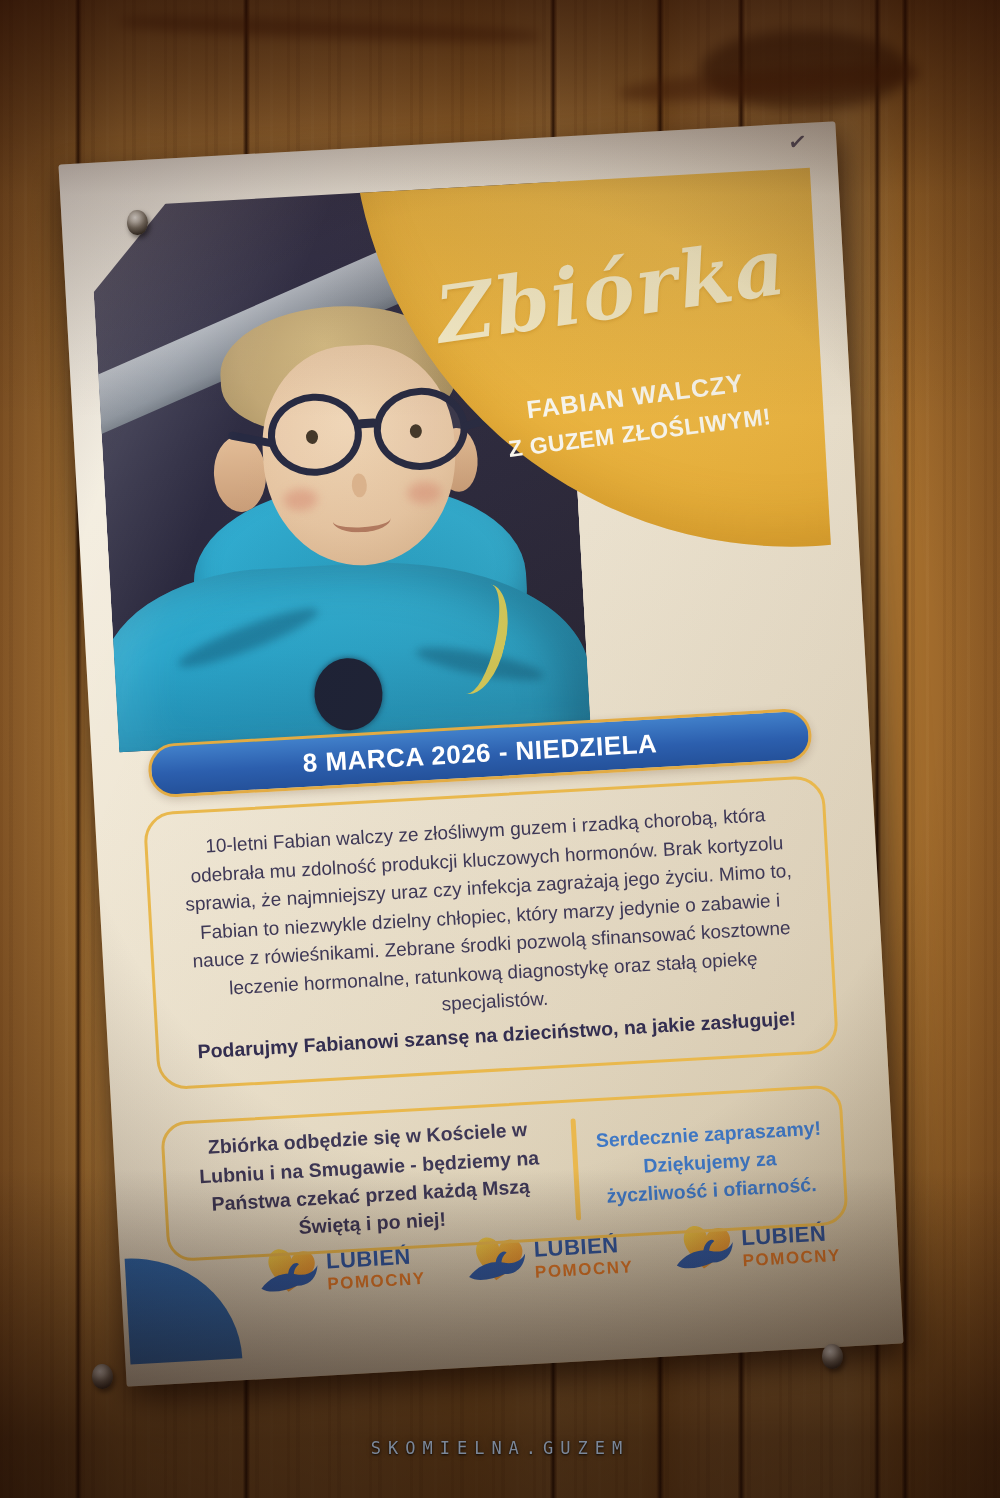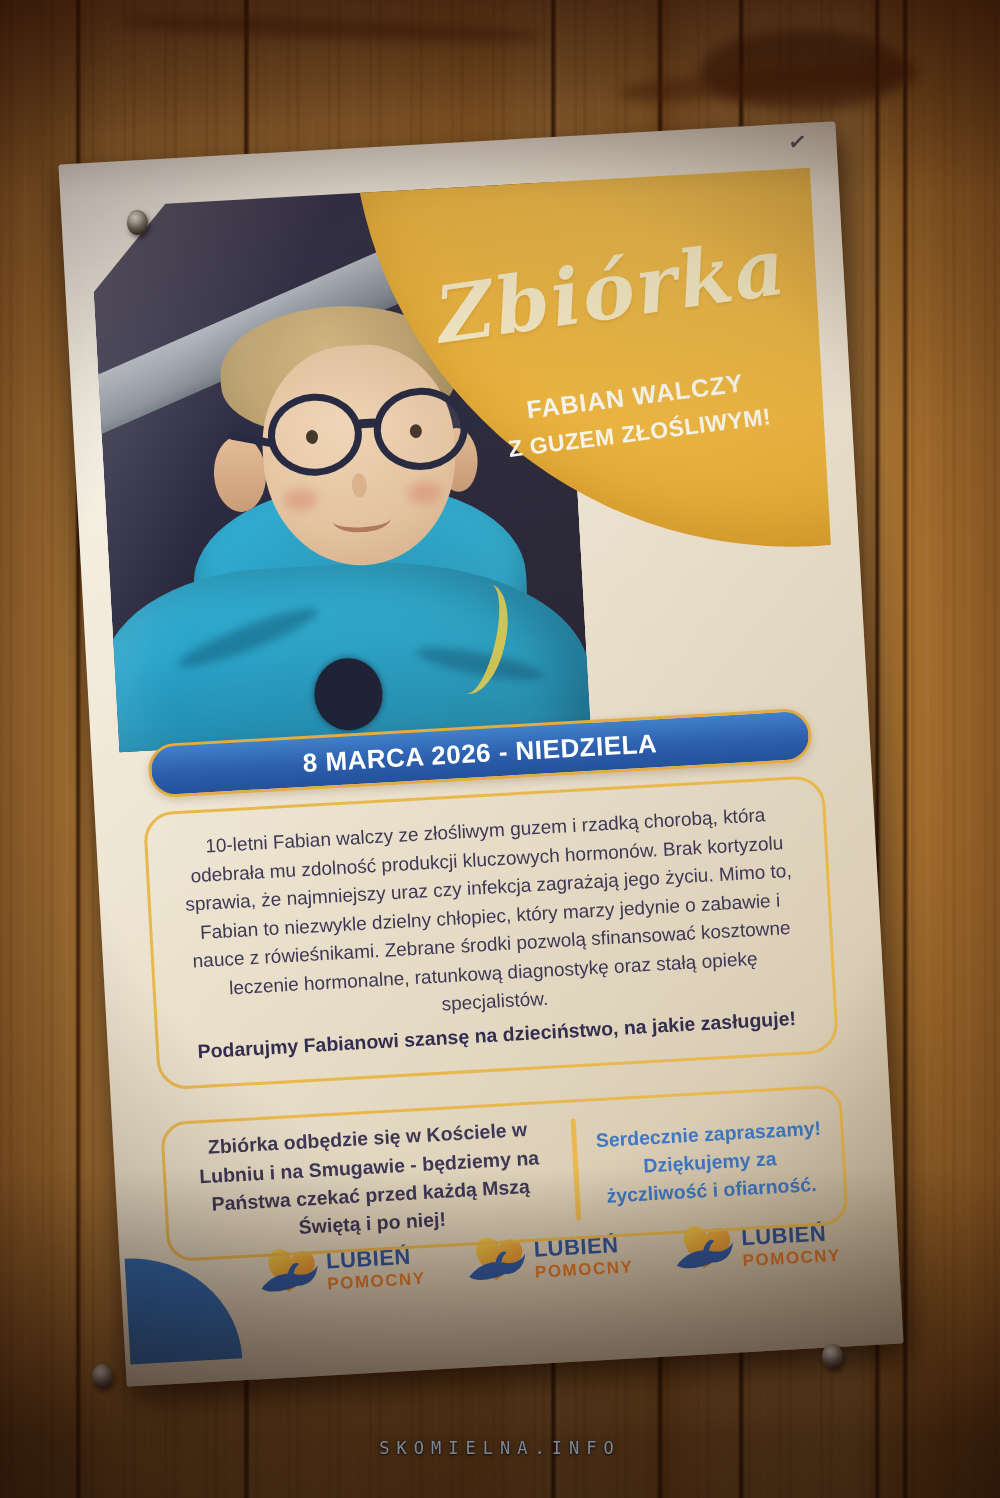--- a/index.html
+++ b/index.html
@@ -247,13 +247,13 @@
 
   <div class="corner-mark">✓</div>
   <div class="sheen"></div>
 </div>
 
 <div class="pin" style="left:127px;top:210px"></div>
 <div class="pin" style="left:92px;top:1364px"></div>
 <div class="pin" style="left:822px;top:1344px"></div>
 
 <div class="vignette"></div>
-<div class="watermark">SKOMIELNA.INFO</div>
+<div class="watermark">SKOMIELNA.GUZEM</div>
 
 </body></html>

